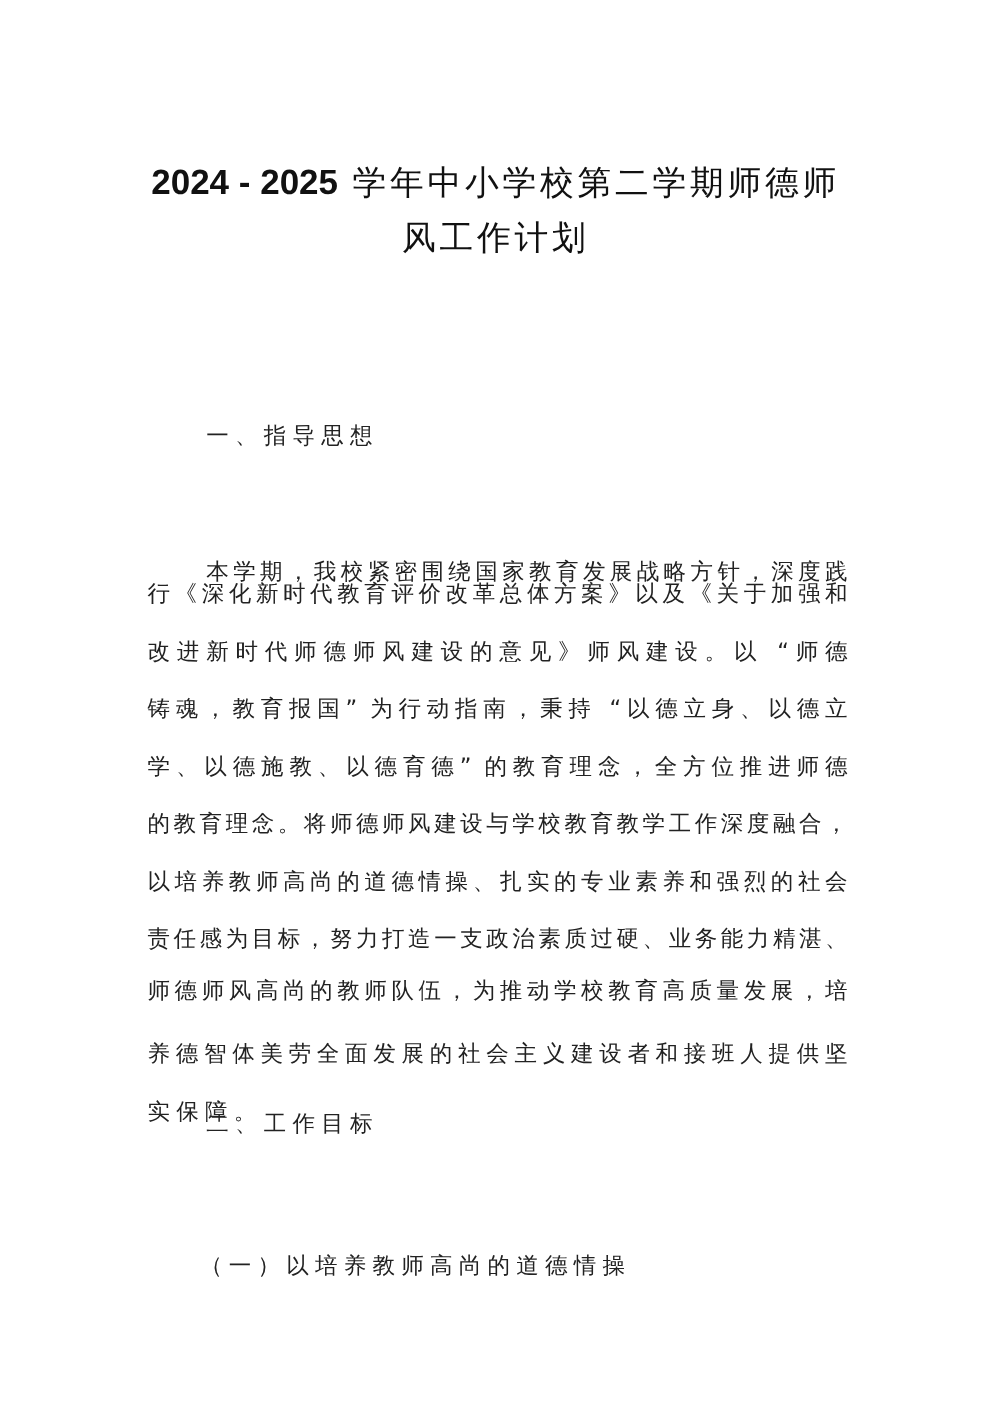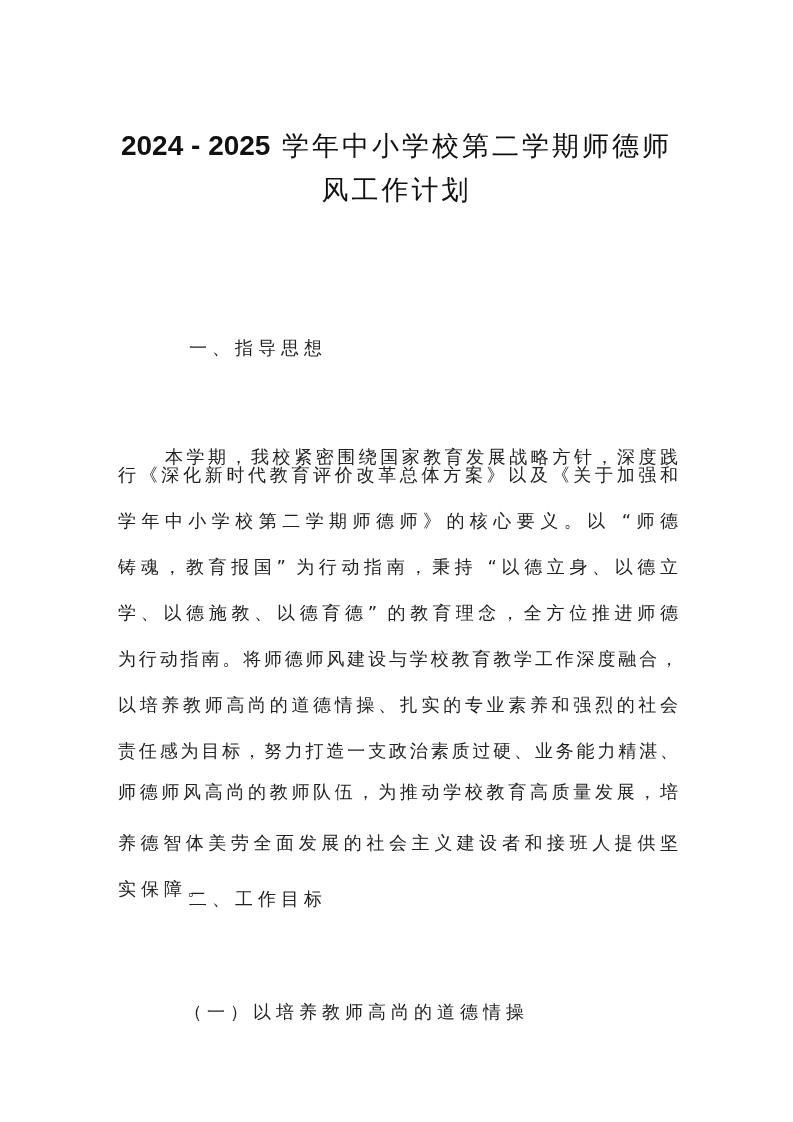--- a/index.html
+++ b/index.html
@@ -40,21 +40,20 @@
     }
     .title-1 { top: 128px; }
     .title-2 { top: 172px; }
     .heading {
       position: absolute;
       left: 165px;
       font-size: 18px;
       letter-spacing: 5px;
       white-space: nowrap;
       color: #222;
-      margin-left: 24px;
     }
     .h1 { top: 336px; }
     .h2 { top: 887px; }
     .h3 { top: 1000px; left: 160px; }
     .line {
       position: absolute;
       left: 118px;
       width: 560px;
       font-size: 18px;
       white-space: nowrap;
@@ -73,24 +72,24 @@
   <div class="title-line title-1">
     <span class="year">2024 - 2025</span><span> 学年中小学校第二学期师德师</span>
   </div>
   <div class="title-line title-2">风工作计划</div>
 
   <div class="heading h1">一、指导思想</div>
 
   <div>
     <div class="line first" style="top:417px">本学期，我校紧密围绕国家教育发展战略方针，深度践</div>
     <div class="line" style="top:463px">行《深化新时代教育评价改革总体方案》以及《关于加强和</div>
-    <div class="line" style="top:509px">学年中小学校第二学期师德师》的核心要义。以 “师德</div>
+    <div class="line" style="top:509px">改进新时代师德师风建设的意见》师风建设。以 “师德</div>
     <div class="line" style="top:555px">铸魂，教育报国” 为行动指南，秉持 “以德立身、以德立</div>
     <div class="line" style="top:601px">学、以德施教、以德育德” 的教育理念，全方位推进师德</div>
-    <div class="line" style="top:647px">为行动指南。将师德师风建设与学校教育教学工作深度融合，</div>
+    <div class="line" style="top:647px">的教育理念。将师德师风建设与学校教育教学工作深度融合，</div>
     <div class="line" style="top:693px">以培养教师高尚的道德情操、扎实的专业素养和强烈的社会</div>
     <div class="line" style="top:739px">责任感为目标，努力打造一支政治素质过硬、业务能力精湛、</div>
     <div class="line" style="top:780px">师德师风高尚的教师队伍，为推动学校教育高质量发展，培</div>
     <div class="line" style="top:831px">养德智体美劳全面发展的社会主义建设者和接班人提供坚</div>
     <div class="line last" style="top:877px">实保障。</div>
   </div>
 
   <div class="heading h2">二、工作目标</div>
   <div class="heading h3">（一）以培养教师高尚的道德情操</div>
 

